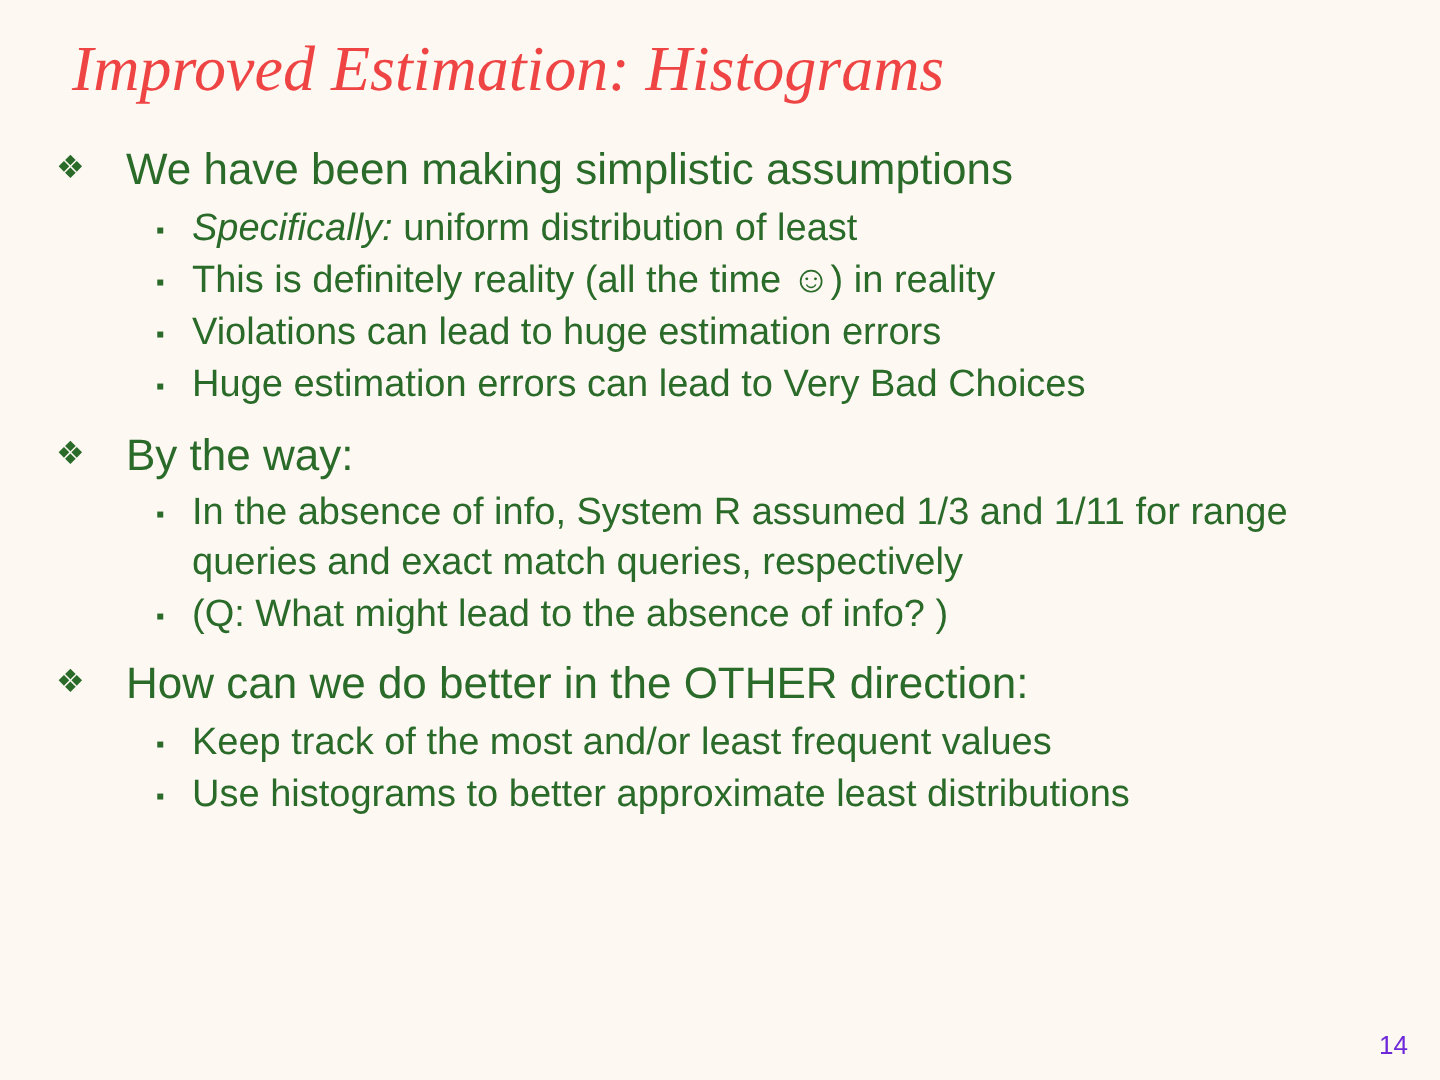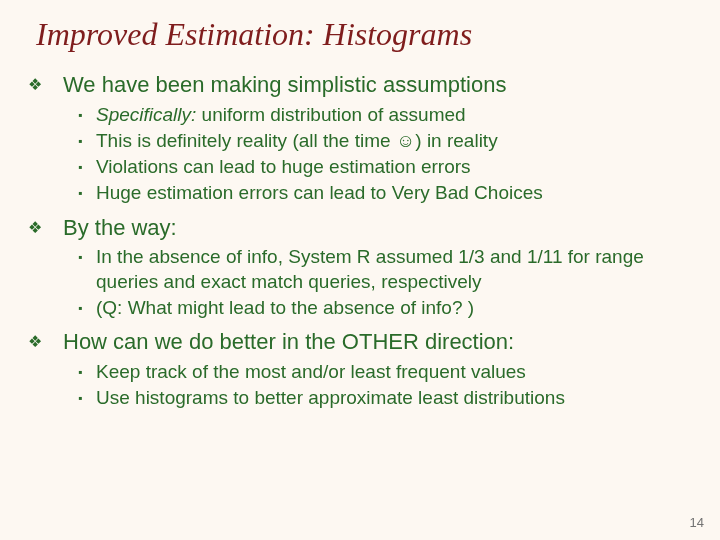--- a/index.html
+++ b/index.html
@@ -9,21 +9,21 @@
     background: #fdf8f2;
     font-family: Arial, Helvetica, sans-serif;
     color: #2a6b2a;
     position: relative;
     overflow: hidden;
   }
   .title {
     font-style: italic;
     font-size: 32px;
     font-weight: normal;
-    color: #7f1d1d;
+    color: #ef4444;
     padding: 16px 0 12px 36px;
     font-family: "Times New Roman", Times, serif;
   }
   .content {
     padding: 0 28px 0 28px;
   }
   .lvl1 {
     display: flex;
     align-items: flex-start;
     margin: 6px 0 4px 0;
@@ -53,38 +53,38 @@
     font-size: 12px;
     padding-top: 5px;
   }
   .lvl2 .text { flex: 1; }
   .italic-word { font-style: italic; }
   .pagenum {
     position: absolute;
     bottom: 10px;
     right: 16px;
     font-size: 13px;
-    color: #737373;
+    color: #6d28d9;
   }
 </style>
 </head>
 <body>
 
 <div class="title">Improved Estimation: Histograms</div>
 
 <div class="content">
 
   <div class="lvl1">
     <span class="bullet">❖</span>
     <span class="text">We have been making simplistic assumptions</span>
   </div>
   <div class="sub">
     <div class="lvl2">
       <span class="bullet">▪</span>
-      <span class="text"><span class="italic-word">Specifically:</span><span>  uniform distribution of assumed</span></span>
+      <span class="text"><span class="italic-word">Specifically:</span><span>  uniform distribution of least</span></span>
     </div>
     <div class="lvl2">
       <span class="bullet">▪</span>
       <span class="text">This is definitely reality (all the time ☺) in reality</span>
     </div>
     <div class="lvl2">
       <span class="bullet">▪</span>
       <span class="text">Violations can lead to huge estimation errors</span>
     </div>
     <div class="lvl2">

